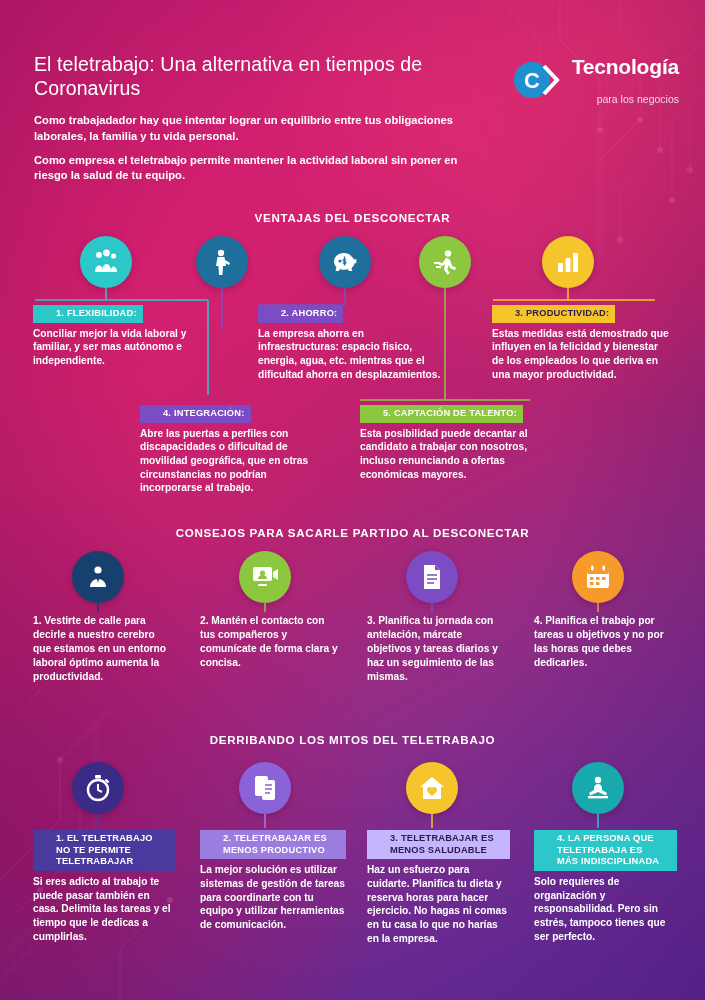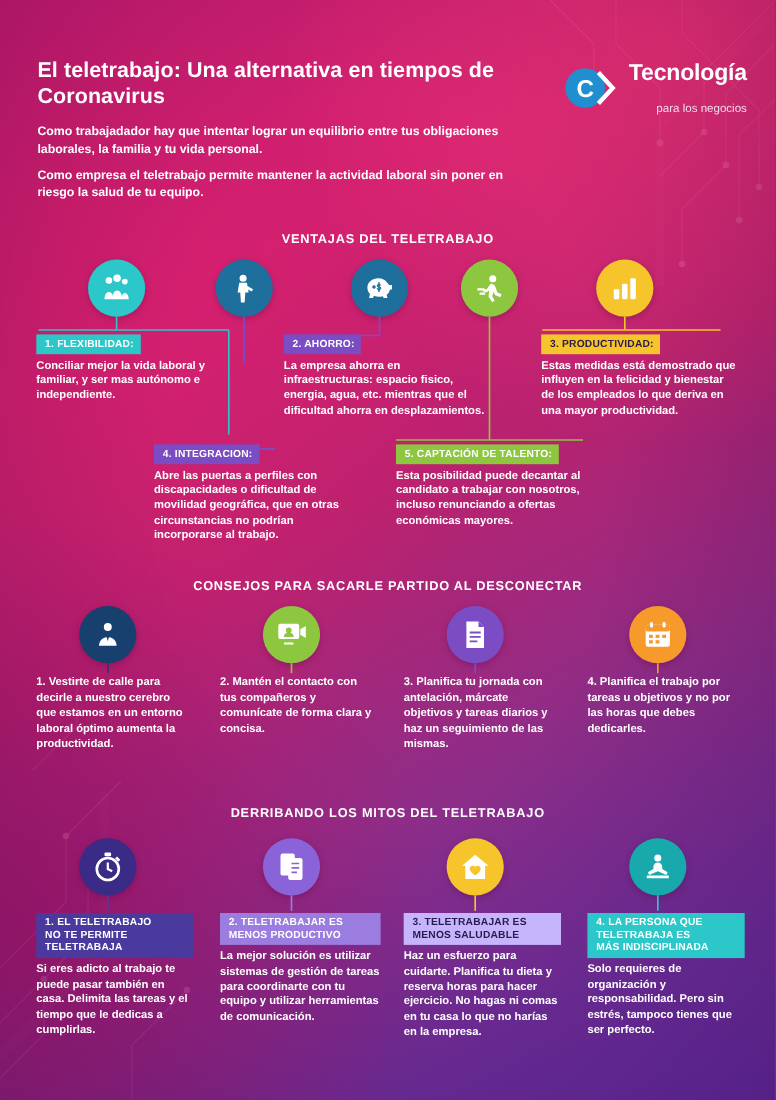--- a/index.html
+++ b/index.html
@@ -33,21 +33,21 @@
   }
   .wrap { position: relative; z-index: 4; width: 705px; height: 1000px; }
 
   
   .header { position: absolute; left: 34px; top: 52px; width: 430px; }
   h1 {
     margin: 0 0 12px 0;
     font-size: 19.5px;
     line-height: 1.25;
     color: #fff;
-    font-weight: bold;
+    font-weight: normal;
     letter-spacing: .1px;
   }
   .header p {
     margin: 0;
     font-size: 11.2px;
     line-height: 1.42;
     color: #fff;
     font-weight: bold;
   }
   .header p + p { margin-top: 8px; }
@@ -83,21 +83,21 @@
   }
   .circ svg { display: block; }
 
   
   .block { position: absolute; }
   .tag {
     display: inline-block;
     font-size: 9.3px;
     font-weight: bold;
     letter-spacing: .2px;
-    padding: 3px 6px 3px 8px;
+    padding: 3px 6px 3px 23px;
     line-height: 1.25;
     color: #fff;
     white-space: nowrap;
   }
   .tag.dark { color: #2b1a4e; }
   .body-txt {
     font-size: 10.2px;
     line-height: 1.34;
     color: #fff;
     font-weight: bold;
@@ -194,21 +194,21 @@
         <text x="19" y="30" text-anchor="middle" font-family="Liberation Sans, sans-serif" font-size="22" font-weight="bold" fill="#ffffff">C</text>
         <path d="M31 8 L44 22 L31 36" fill="none" stroke="#ffffff" stroke-width="4" stroke-linejoin="miter"></path>
       </svg>
     </div>
     <div class="logo-text">
       <div class="logo-title">Tecnología</div>
       <div class="logo-sub">para los negocios</div>
     </div>
   </div>
 
-  <div class="sec-title" style="top:211px">VENTAJAS DEL TELETRABAJO</div>
+  <div class="sec-title" style="top:211px">VENTAJAS DEL DESCONECTAR</div>
 
   <div class="circ" style="left:80px;  top:236px; background:#2bc7c9">
     <svg width="28" height="28" viewBox="0 0 28 28" fill="#fff">
       <circle cx="7" cy="7" r="3"></circle>
         <circle cx="14.5" cy="5" r="3.4"></circle>
         <circle cx="21.5" cy="8" r="2.6"></circle>
       <path d="M3 24c0-4 1.8-6.5 4-6.5S11 20 11 24z"></path>
       <path d="M10 24c0-5 2-8 4.5-8S19 19 19 24z"></path>
       <path d="M18.5 24c0-3.4 1.4-5.6 3-5.6S25 20.6 25 24z"></path>
     </svg>
@@ -352,21 +352,21 @@
       <circle cx="14" cy="5" r="3.2"></circle>
       <path d="M14 9c2.4 0 4 1.8 4 4v2l5 3-1.2 2.4L14 17l-7.8 3.4L5 18l5-3v-2c0-2.2 1.6-4 4-4z"></path>
       <path d="M4 21h20v2.4H4z"></path>
     </svg>
   </div>
 
   <div class="block" style="left:33px;  top:830px; width:143px">
     <span class="tag" style="background:#4b3a9e; white-space:normal; display:block">
       <span class="tag-ml">1. EL TELETRABAJO</span>
       <span class="tag-ml">NO TE PERMITE</span>
-      <span class="tag-ml">TELETRABAJA</span>
+      <span class="tag-ml">TELETRABAJAR</span>
     </span>
     <div class="body-txt">Si eres adicto al trabajo te puede pasar también en casa. Delimita las tareas y el tiempo que le dedicas a cumplirlas.</div>
   </div>
 
   <div class="block" style="left:200px; top:830px; width:146px">
     <span class="tag" style="background:#9b7de0; white-space:normal; display:block">
       <span class="tag-ml">2. TELETRABAJAR ES</span>
       <span class="tag-ml">MENOS PRODUCTIVO</span>
     </span>
     <div class="body-txt">La mejor solución es utilizar sistemas de gestión de tareas para coordinarte con tu equipo y utilizar herramientas de comunicación.</div>

